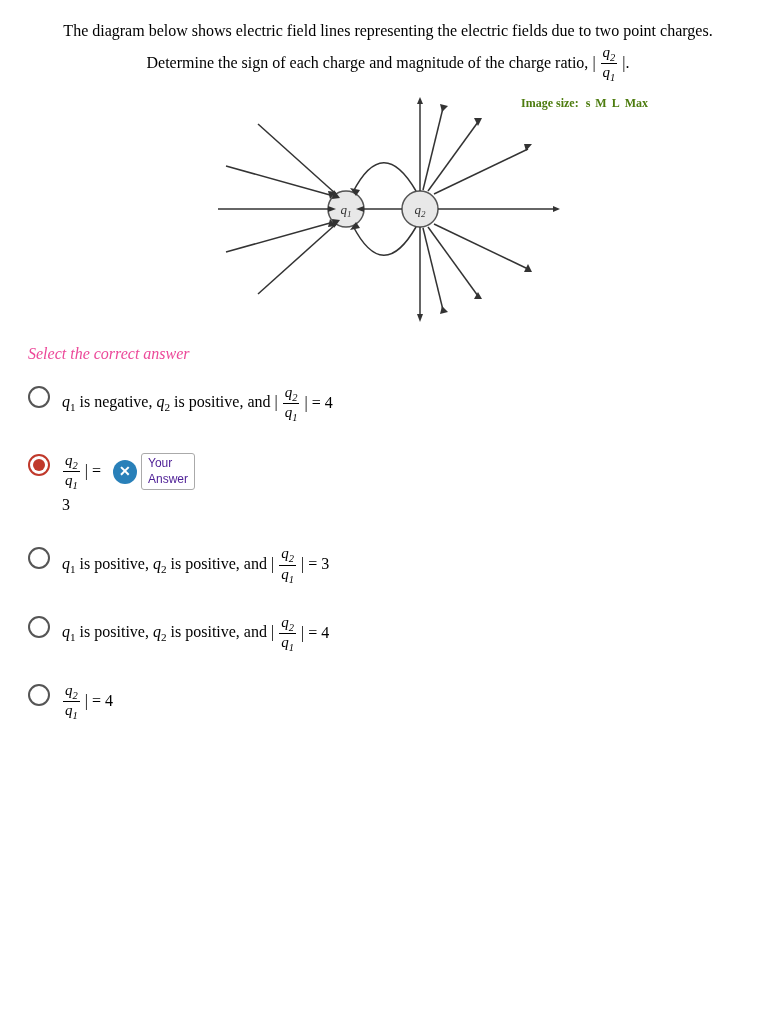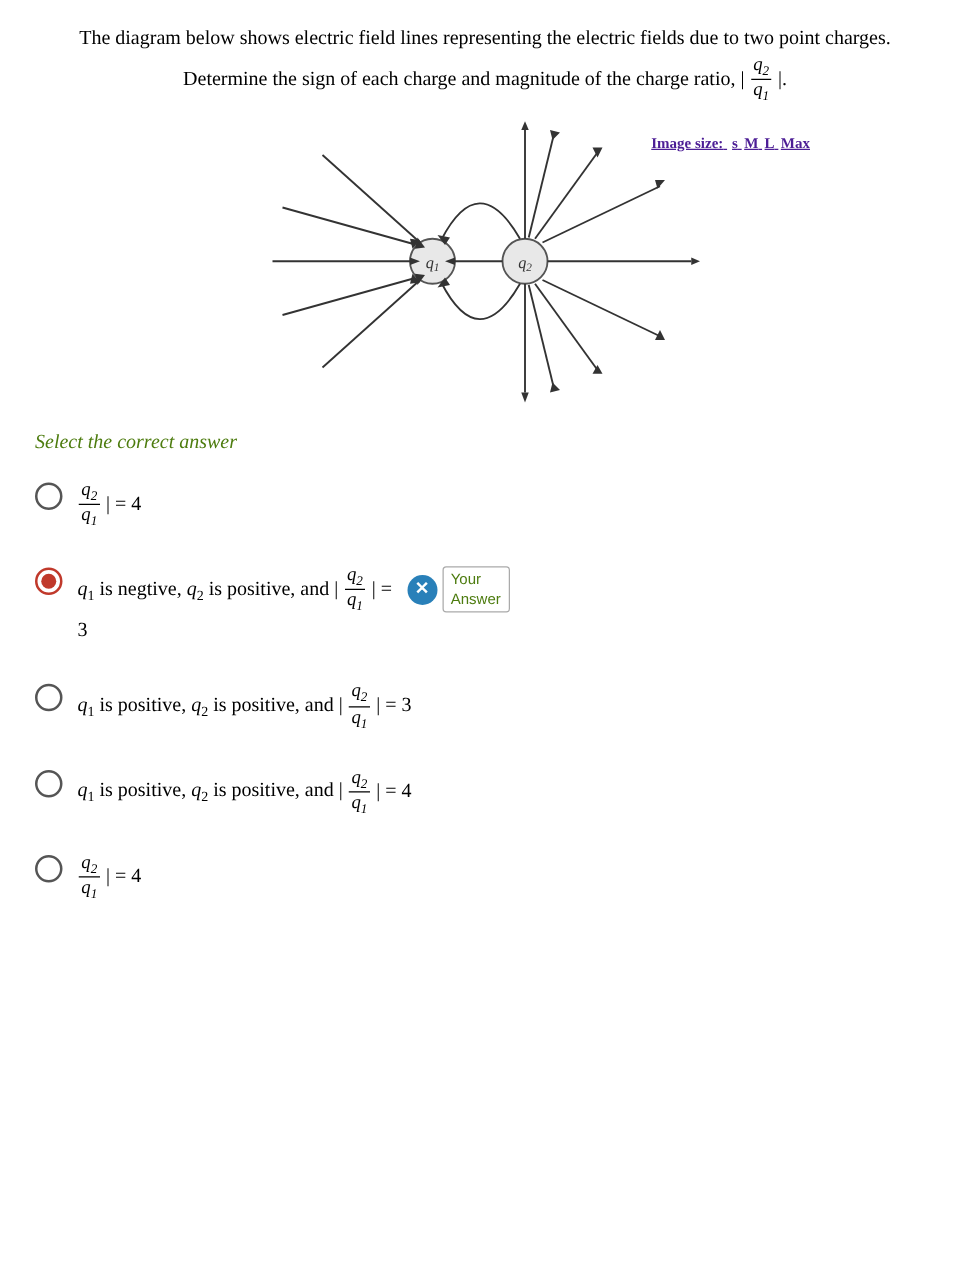--- a/index.html
+++ b/index.html
@@ -37,40 +37,39 @@
       padding: 0 2px;
       font-style: italic;
     }
     .image-area {
       position: relative;
       margin: 10px auto 18px auto;
       width: 520px;
     }
     .image-size-label {
       position: absolute;
-      top: 11px;
+      top: 0;
       right: 0;
       font-size: 12px;
-      color: #4c1d95;
-      text-decoration: underline;
+      color: #4d7c0f;
     }
     .image-size-label span {
       font-weight: bold;
     }
     .field-diagram {
       display: block;
       margin: 0 auto;
       width: 380px;
       height: 230px;
     }
     .select-label {
       font-style: italic;
       font-size: 16px;
       margin: 10px 0 18px 0;
-      color: #4d7c0f;
+      color: #ec4899;
     }
     .options-list {
       list-style: none;
       padding: 0;
     }
     .option-item {
       display: flex;
       align-items: flex-start;
       margin-bottom: 28px;
       position: relative;
@@ -124,21 +123,21 @@
       font-size: 14px;
       font-weight: bold;
       margin-right: 4px;
       flex-shrink: 0;
     }
     .your-answer-box {
       border: 1.5px solid #aaa;
       border-radius: 3px;
       padding: 2px 6px;
       font-size: 12px;
-      color: #4d7c0f;
+      color: #4c1d95;
       background: #fff;
       font-family: Arial, sans-serif;
       line-height: 1.3;
       white-space: nowrap;
     }
     .option-line2 {
       margin-top: 0;
     }
     sub {
       font-size: 0.7em;
@@ -232,35 +231,35 @@
 
 <div class="select-label">Select the correct answer</div>
 
 <ul class="options-list">
 
   <li class="option-item">
     <div class="radio-outer">
       
     </div>
     <div class="option-text">
+      <span><span class="italic">q</span><sub>1</sub> is negative, <span class="italic">q</span><sub>2</sub> is positive, and |</span>
       <span class="fraction">
         <span class="num italic">q<sub>2</sub></span>
         <span class="den italic">q<sub>1</sub></span>
       </span>
       <span>| = 4</span>
     </div>
   </li>
 
   <li class="option-item">
     <div class="radio-outer selected">
       <div class="radio-inner"></div>
     </div>
     <div class="option-text">
       <div>
-        <span><span class="italic">q</span><sub>1</sub> is negtive, <span class="italic">q</span><sub>2</sub> is positive, and |</span>
         <span class="fraction">
           <span class="num italic">q<sub>2</sub></span>
           <span class="den italic">q<sub>1</sub></span>
         </span>
         <span>| =</span>
         <span class="your-answer-badge-wrap">
           <span class="x-circle">✕</span>
           <span class="your-answer-box">Your<br>Answer</span>
         </span>
       </div>

